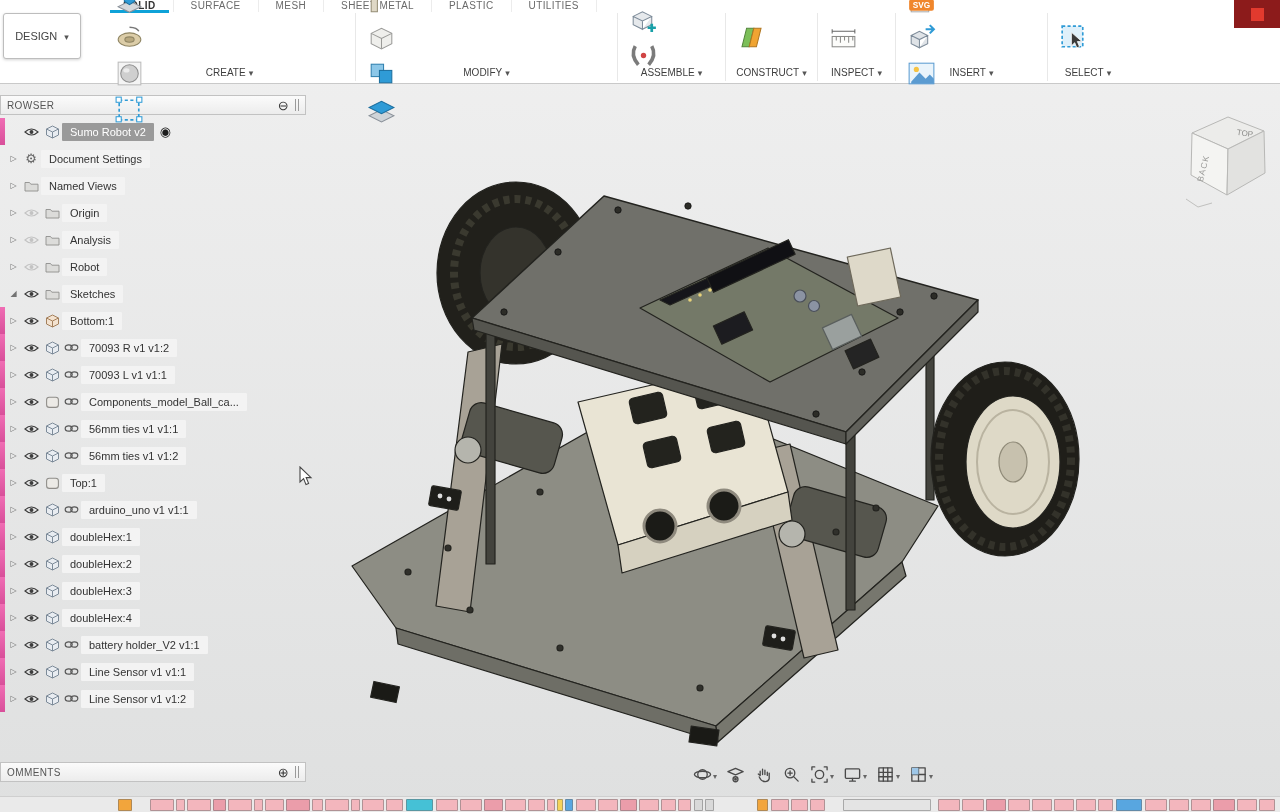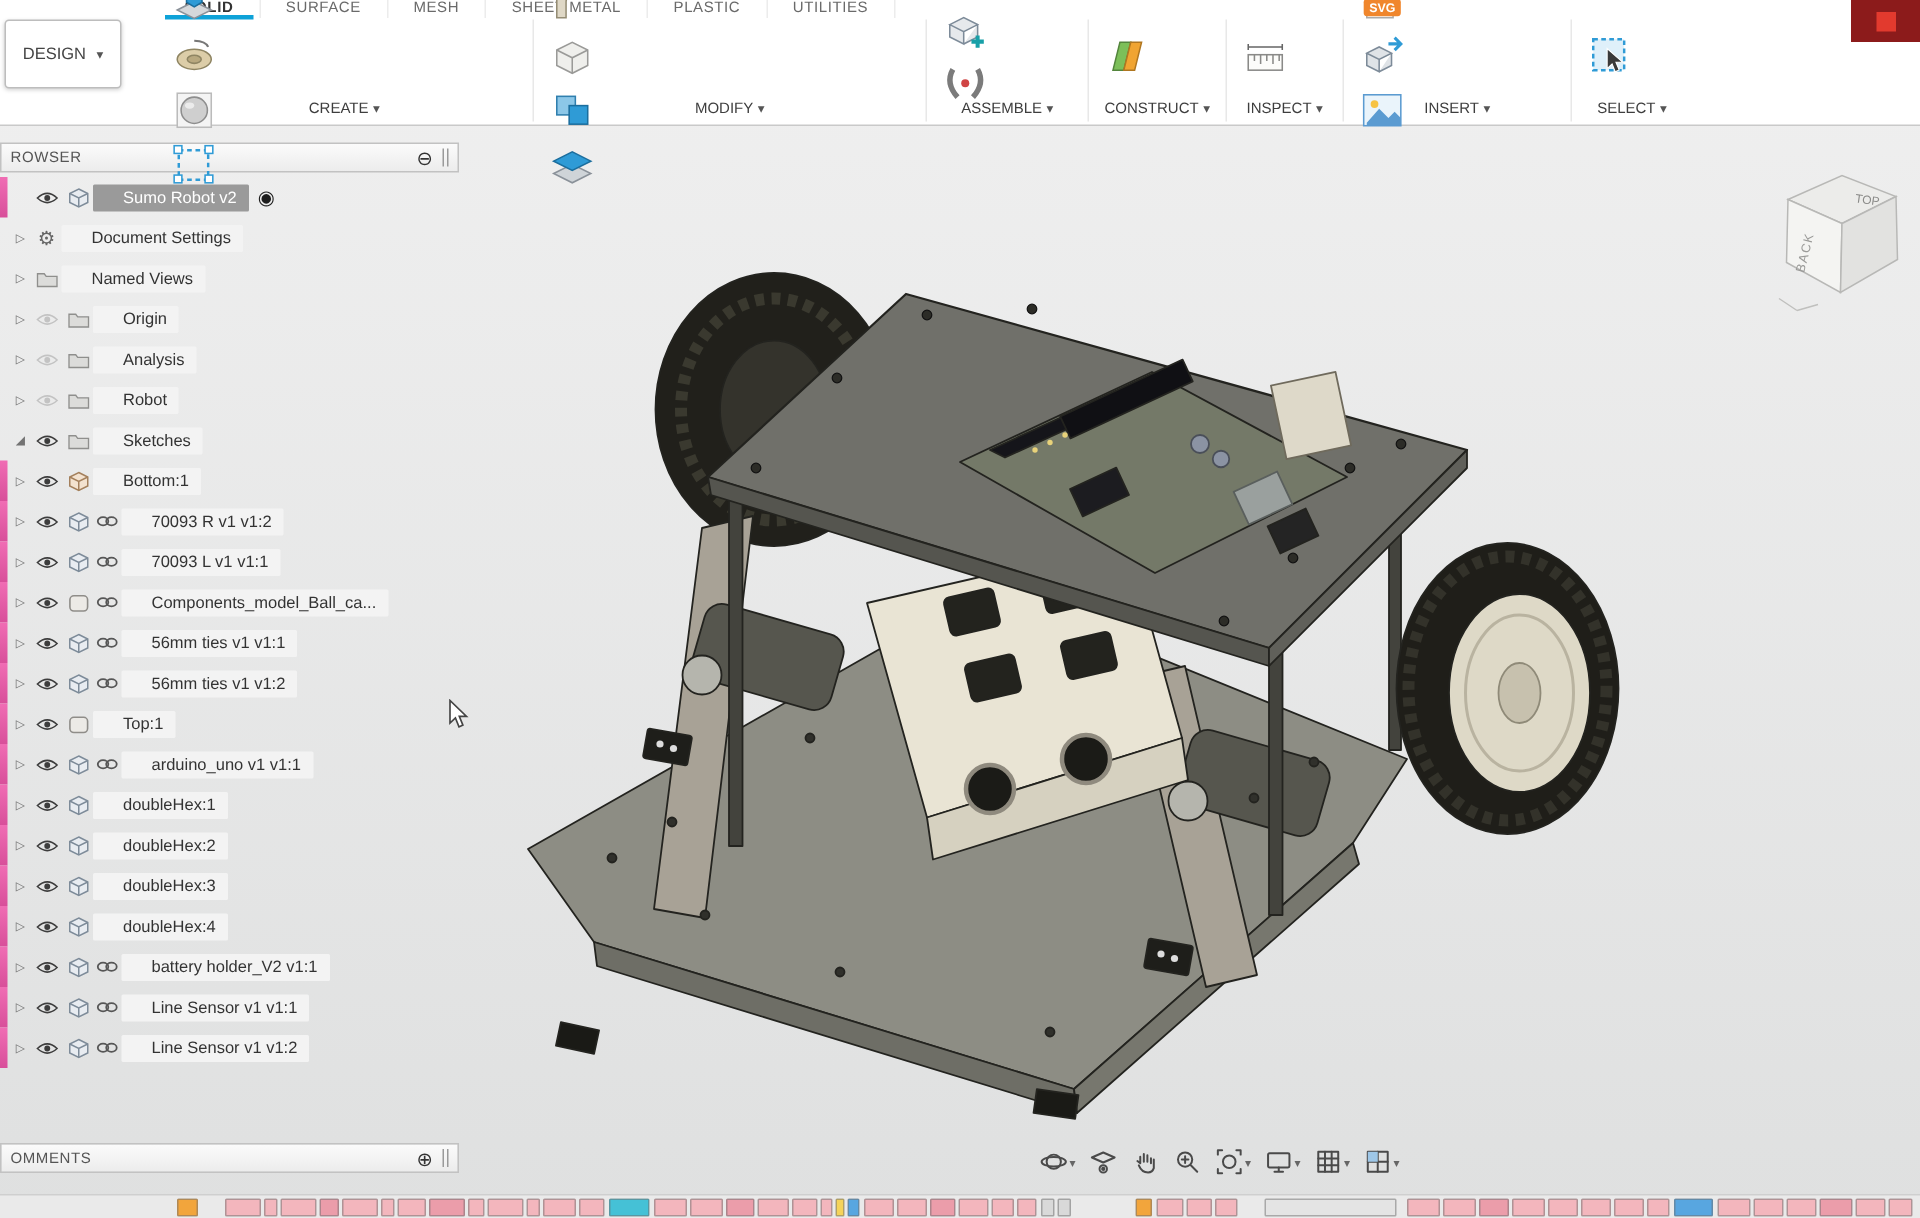--- a/index.html
+++ b/index.html
@@ -40,21 +40,21 @@
   .mk.off{background:transparent;}
   .exp{width:15px;text-align:center;font-size:8px;color:#737373;}
   .eye{width:21px;display:flex;justify-content:center;color:#3d3d3d;}
   .eye.dim{color:#c3c3c3;}
   .eye svg{width:15px;height:10px;}
   .tico{width:20px;display:flex;justify-content:center;align-items:center;}
   .tico svg{width:15px;height:14px;}
   .tico .g{font-size:13px;color:#666;line-height:1;}
   .lnk{width:19px;display:flex;justify-content:center;}
   .lnk svg{width:15px;height:9px;}
-  .lbl{background:rgba(243,243,243,.94);padding:3px 8px 3px 20px;white-space:nowrap;border-radius:1px;}
+  .lbl{background:rgba(243,243,243,.94);padding:3px 8px 3px 8px;white-space:nowrap;border-radius:1px;}
   .lbl.sel{background:#9a9a9a;color:#fff;}
   .act{margin-left:6px;font-size:13px;color:#1d1d1d;line-height:1;}
   .comments{position:absolute;left:0;top:762px;width:306px;z-index:4;}
 
   
   .viewcube{position:absolute;right:2px;top:103px;width:100px;height:120px;z-index:2;}
 
   
   .navbar{position:absolute;left:692px;top:760px;height:28px;display:flex;align-items:center;gap:7px;z-index:3;}
   .nbtn{display:flex;align-items:center;gap:1px;padding:2px 1px;}

